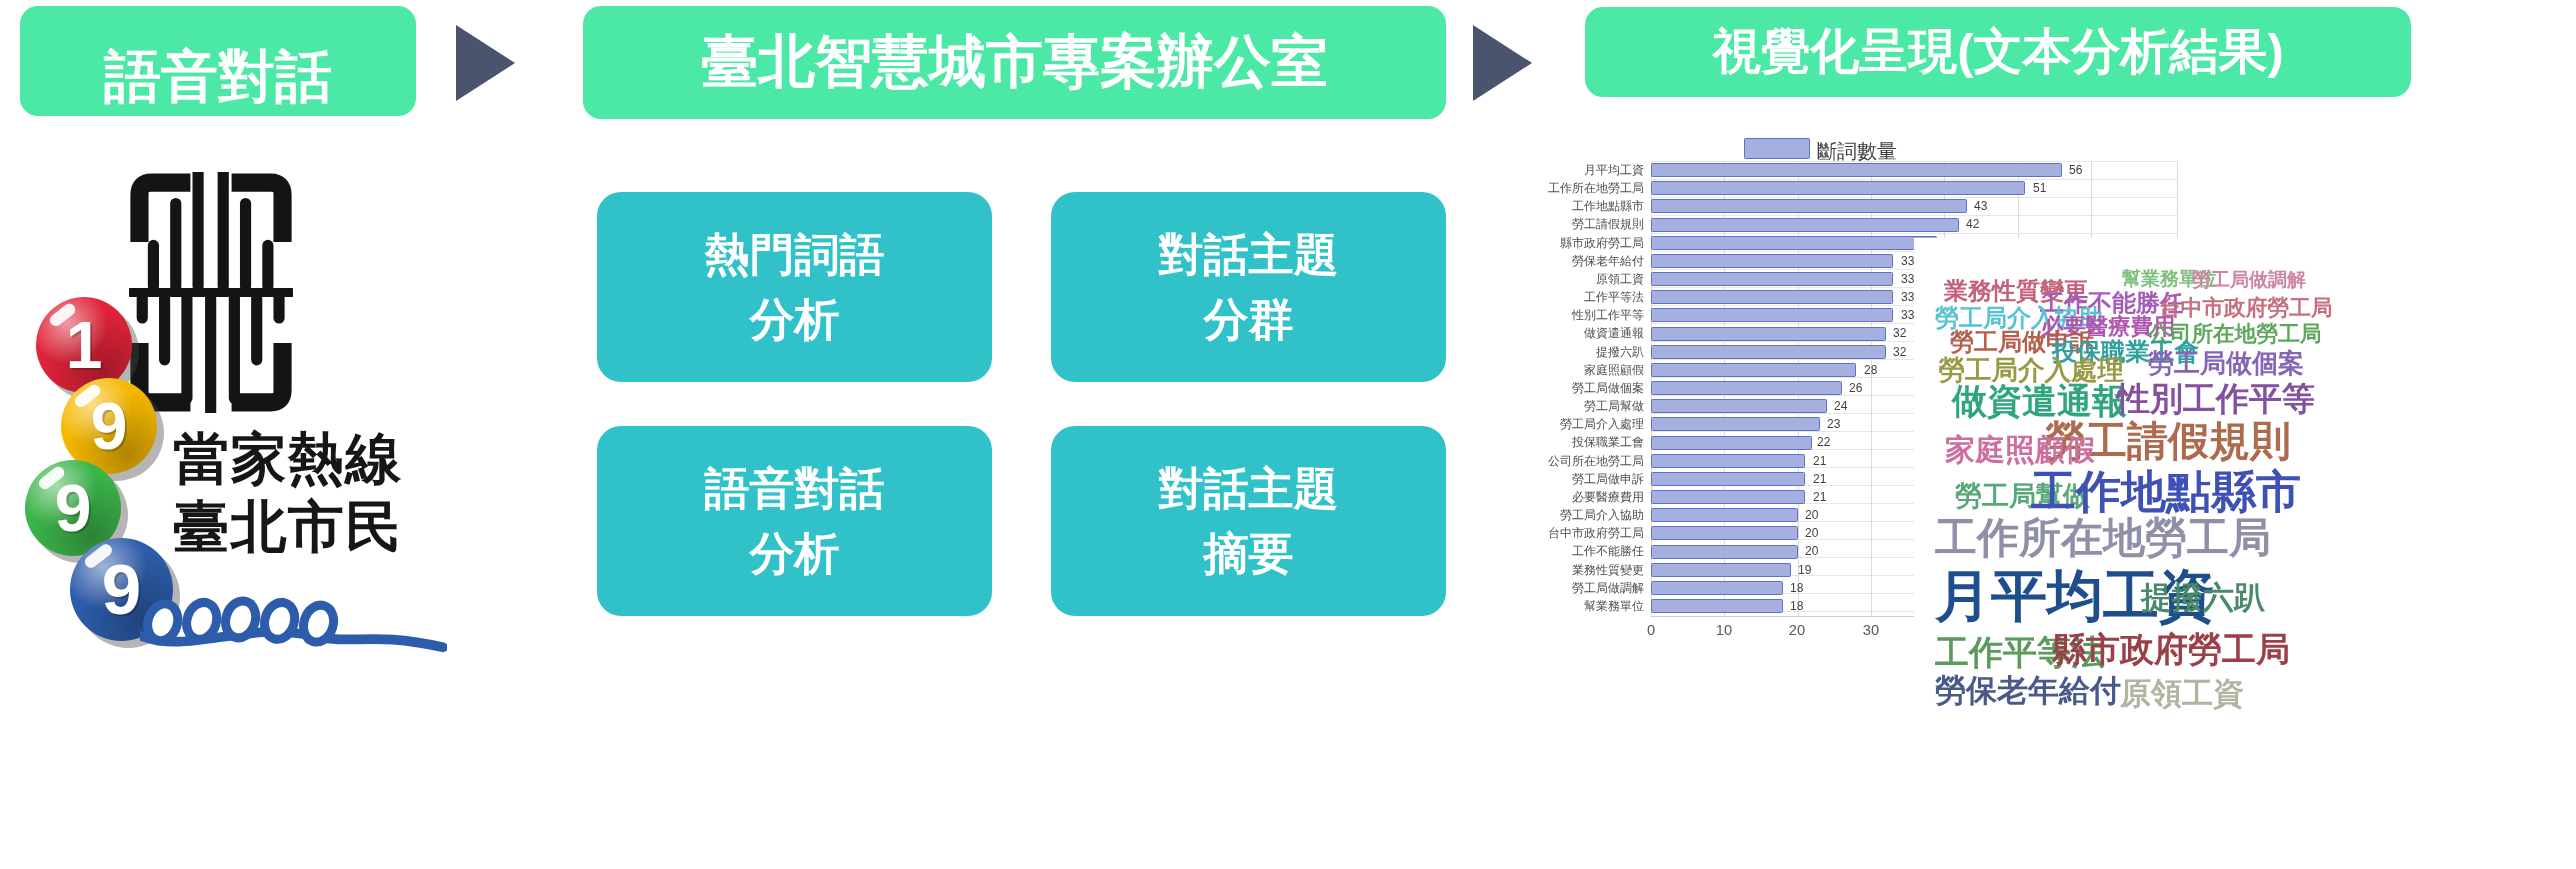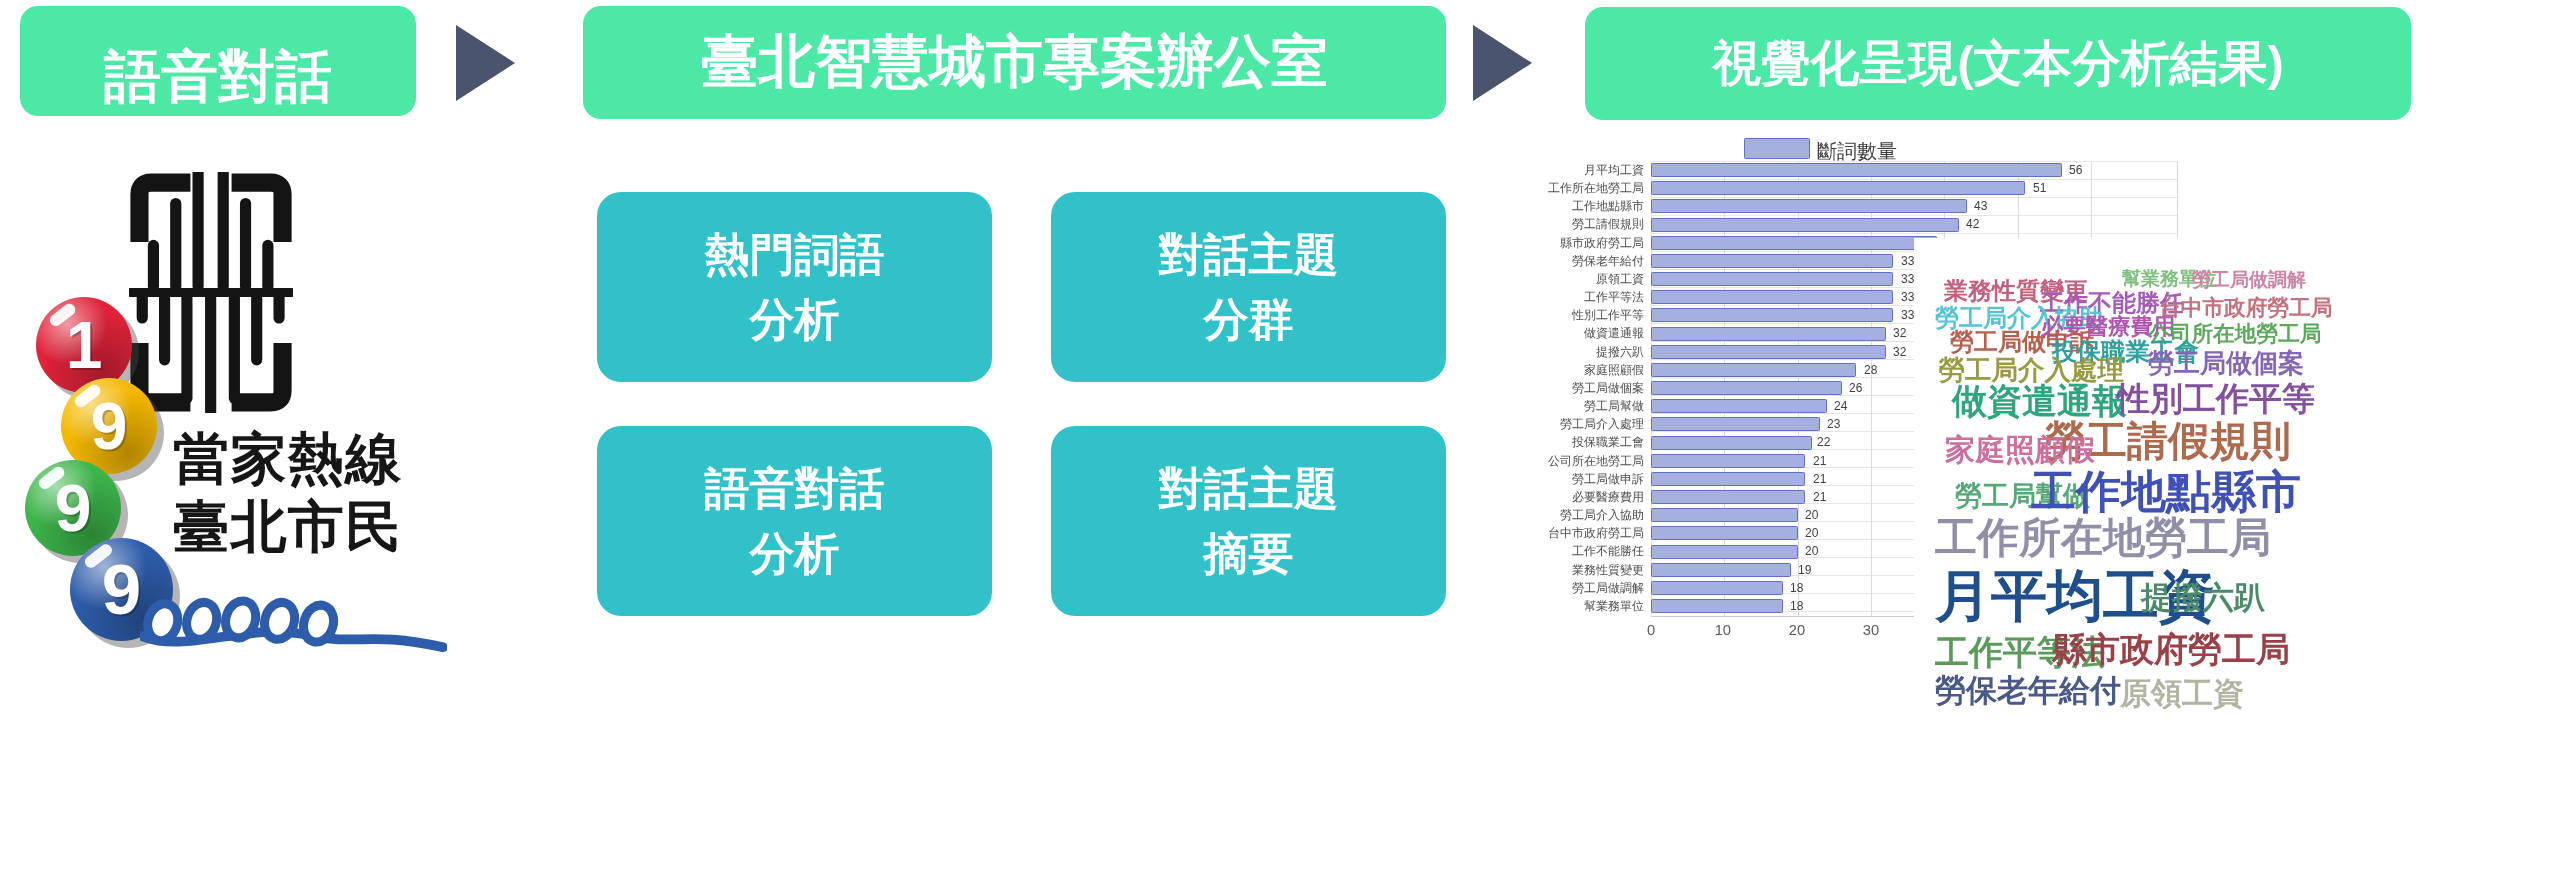--- a/index.html
+++ b/index.html
@@ -8,21 +8,21 @@
     font-family:"Liberation Sans","DejaVu Sans",sans-serif;
   }
   
   .step{
     position:absolute;background:#4be8a6;border-radius:18px;color:#ffffff;
     display:flex;align-items:center;justify-content:center;
     font-weight:700;white-space:nowrap;
   }
   #step1{left:20px;top:5.6px;width:396px;height:110px;font-size:57px;align-items:flex-end;}
   #step2{left:583px;top:5.6px;width:863px;height:113px;font-size:57px;}
-  #step3{left:1585px;top:7px;width:826px;height:113px;font-size:49px;}
+  #step3{left:1585px;top:7px;width:826px;height:90px;font-size:49px;}
   .arrow{
     position:absolute;width:0;height:0;
     border-top:38px solid transparent;border-bottom:38px solid transparent;
     border-left:59px solid #4a546e;
   }
   #arrow1{left:456px;top:25px;}
   #arrow2{left:1473px;top:25px;}
   
   #logo{position:absolute;left:0;top:161px;width:573px;height:538px;}
   .ball{
@@ -255,21 +255,21 @@
         <div class="bar-label" style="top: 428px;">業務性質變更</div>
         <div class="bar" style="left: 124px; top: 430px; width: 140px;"></div>
         <div class="bar-value" style="left: 271px; top: 428px;">19</div>
         <div class="bar-label" style="top: 446px;">勞工局做調解</div>
         <div class="bar" style="left: 124px; top: 448px; width: 132px;"></div>
         <div class="bar-value" style="left: 263px; top: 446px;">18</div>
         <div class="bar-label" style="top: 464px;">幫業務單位</div>
         <div class="bar" style="left: 124px; top: 466px; width: 132px;"></div>
         <div class="bar-value" style="left: 263px; top: 464px;">18</div>
         <div class="tick-label" style="left: 103px;">0</div>
-        <div class="tick-label" style="left: 162px; text-align: right;">10</div>
+        <div class="tick-label" style="left: 176px;">10</div>
         <div class="tick-label" style="left: 249px;">20</div>
         <div class="tick-label" style="left: 323px;">30</div>
         <div class="tick-label" style="left: 396px;">40</div>
         <div class="tick-label" style="left: 470px;">50</div>
       </div>
   </div>
 
   <div id="cloud">
       <span class="cloud-word" style="left: 30px; top: 41px; font-size: 24px; color: rgb(196, 96, 122);">業務性質變更</span>
       <span class="cloud-word" style="left: 208px; top: 31px; font-size: 19px; color: rgb(127, 191, 127);">幫業務單位</span>

